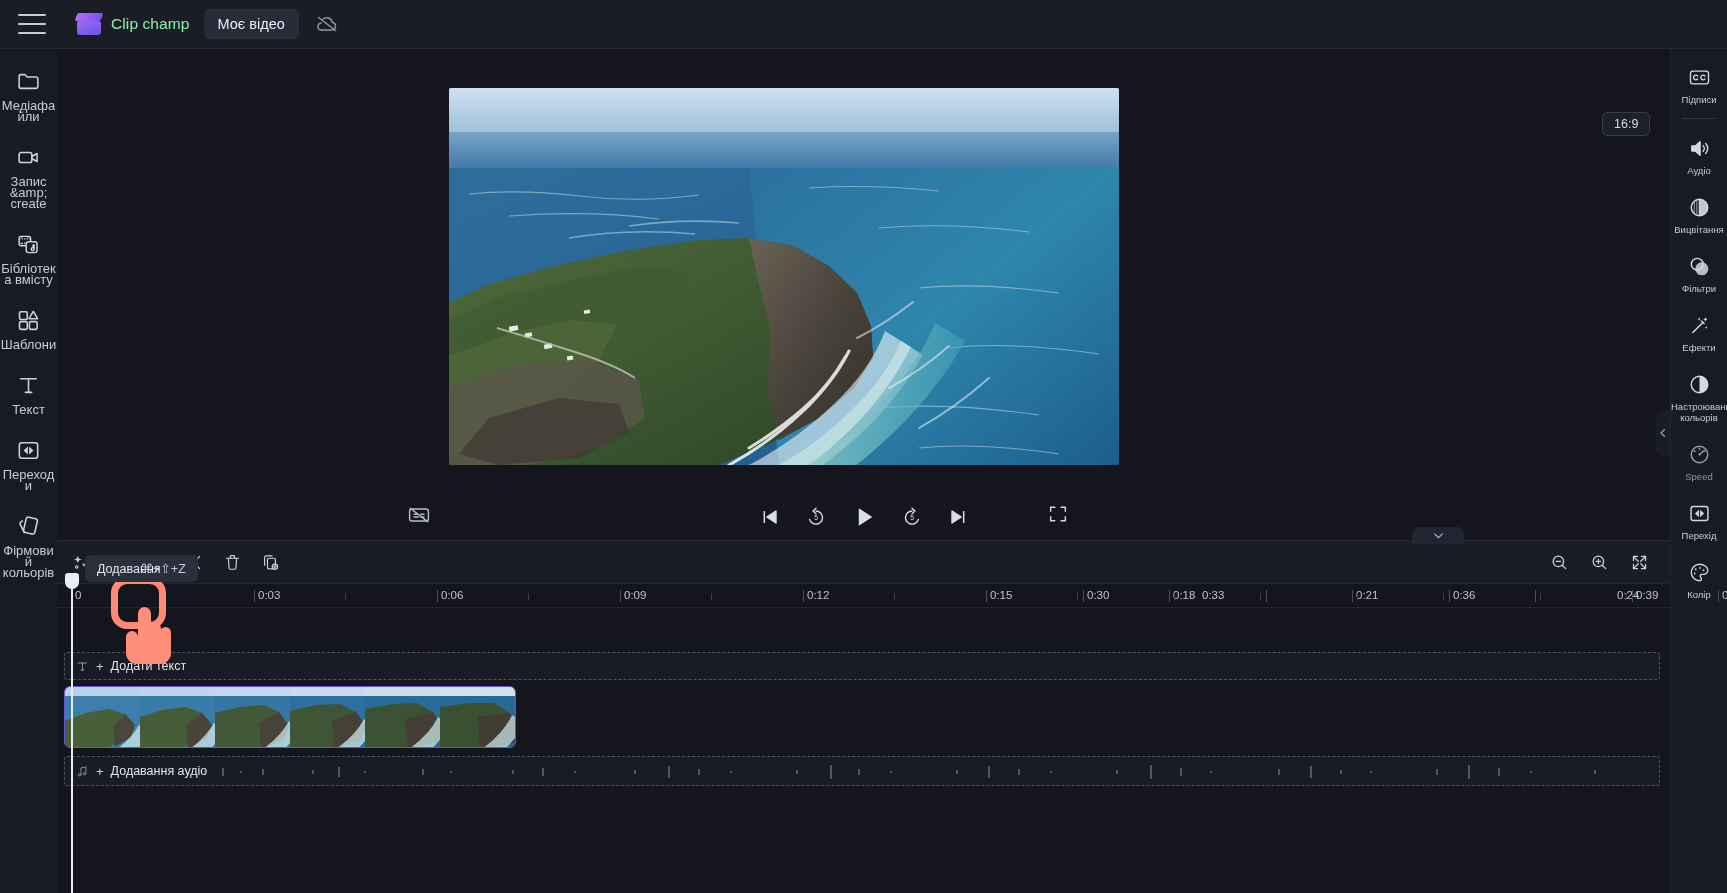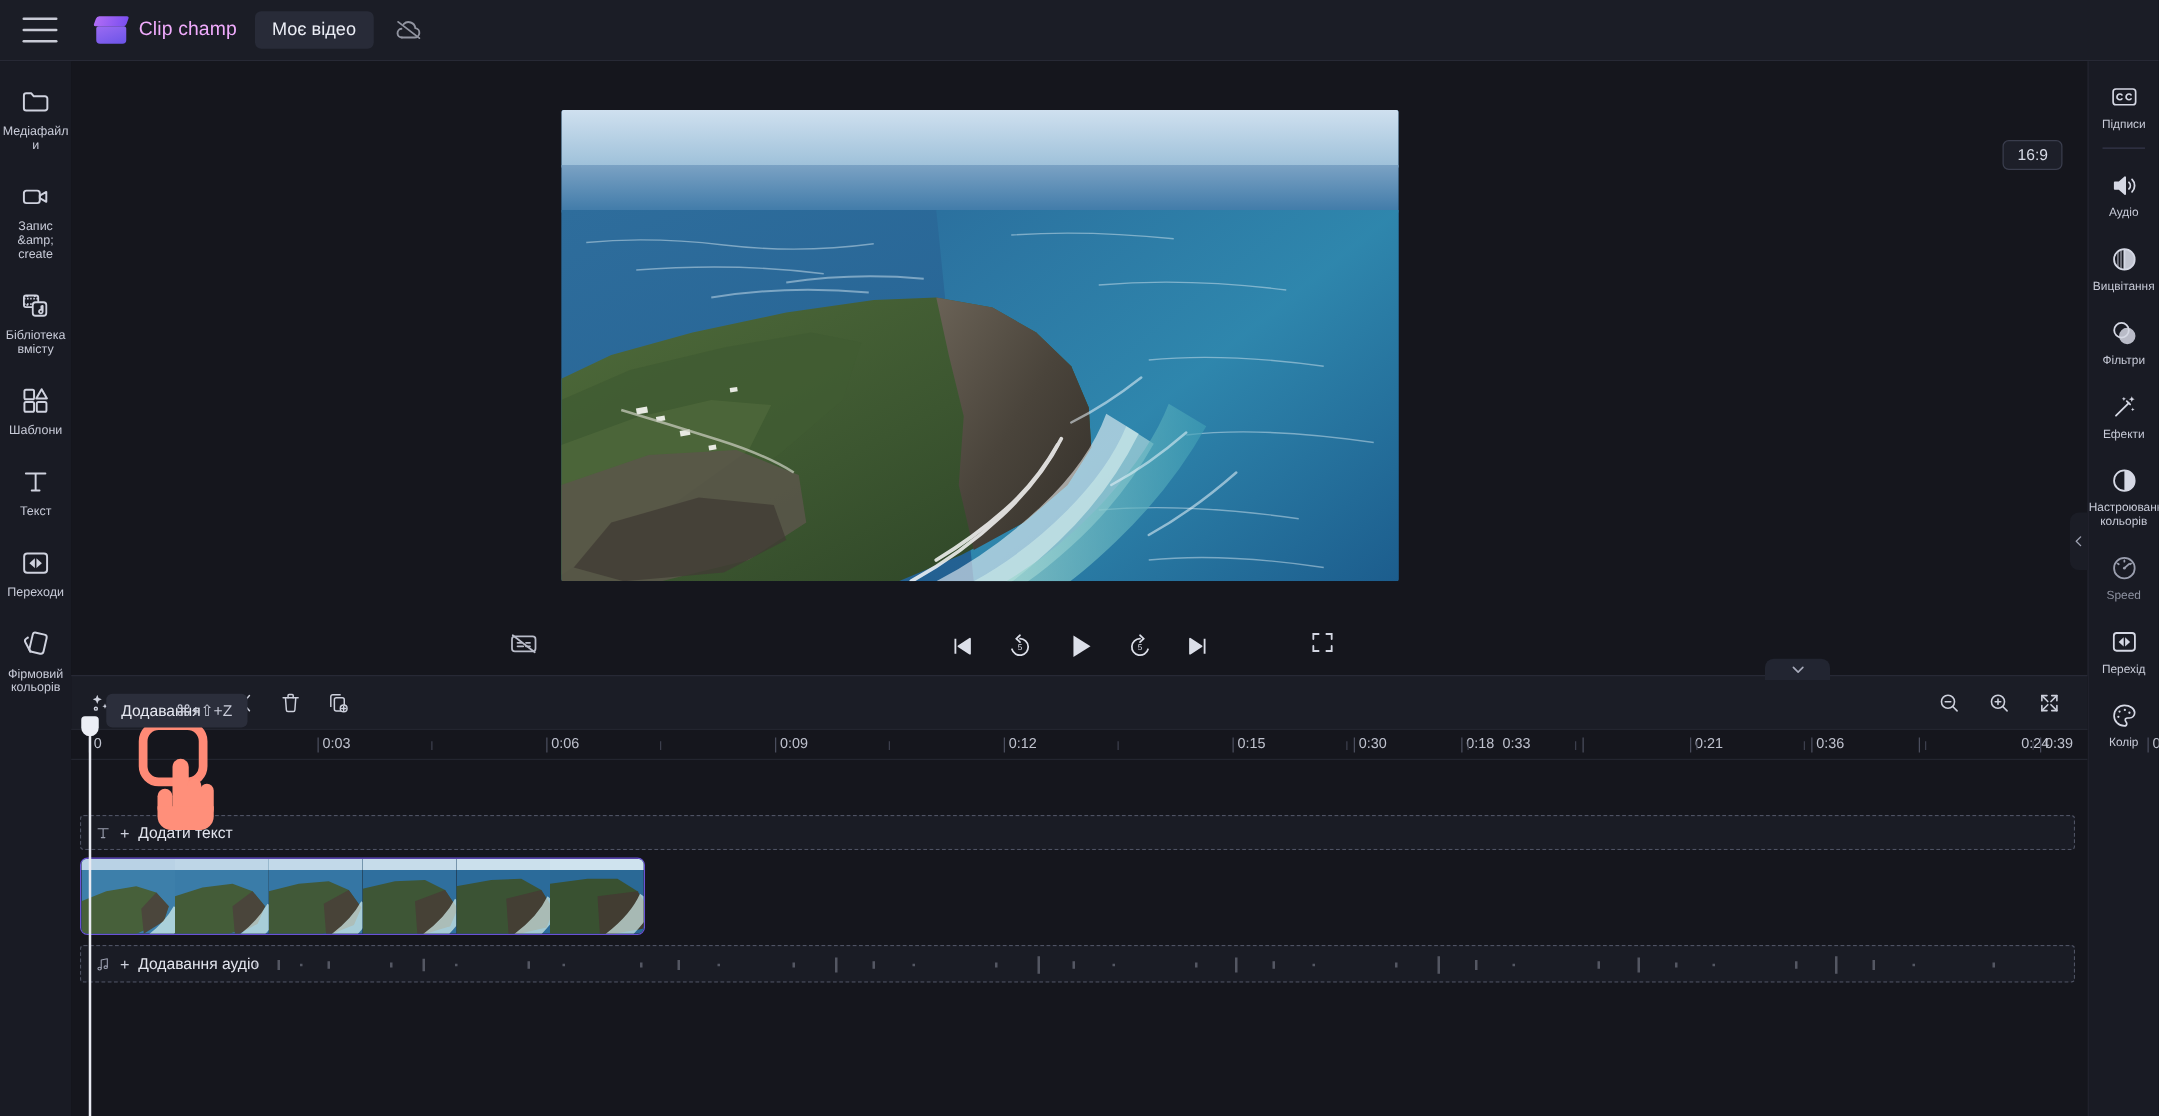--- a/index.html
+++ b/index.html
@@ -25,21 +25,21 @@
   .brand-logo { width:26px; height:22px; position:relative; }
   .brand-logo .lid {
     position:absolute; top:0; left:0; width:26px; height:8px;
     background: linear-gradient(90deg,#b06cf5,#7b4ff0);
     transform: skewX(-20deg); border-radius:2px;
   }
   .brand-logo .body {
     position:absolute; bottom:0; left:1px; width:24px; height:14px;
     background: linear-gradient(160deg,#9b6bf2,#6b54e8); border-radius:2px 2px 3px 3px;
   }
-  .brand-name { margin-left:9px; font-size:15.5px; color:#f0abfc; letter-spacing:.1px; }
+  .brand-name { margin-left:9px; font-size:15.5px; color:#86efac; letter-spacing:.1px; }
   .project-chip {
     margin-left: 14px; padding: 7px 14px; border-radius: 5px;
     background: #282b38; font-size: 14.5px; color: #eceef6; cursor: pointer;
   }
   .cloud-off { margin-left: 16px; width: 24px; height: 24px; opacity:.75; }
   .topbar-right { margin-left:auto; display:flex; align-items:center; padding-right:16px; gap:14px; }
   .export-btn {
     display:flex; align-items:center; gap:9px;
     background:#8b2bf5; color:#fff; border:none; border-radius:6px;
     padding: 9px 22px 9px 16px; font-size:14.5px; cursor:pointer;
@@ -56,21 +56,21 @@
   .left-rail {
     position:absolute; top:49px; left:0; width:57px; height:844px;
     background:#191b24; display:flex; flex-direction:column; align-items:center;
     padding-top:10px;
   }
   .rail-item {
     width:57px; padding:9px 2px 6px; display:flex; flex-direction:column;
     align-items:center; cursor:pointer; margin-bottom:7px;
   }
   .rail-ico { width:26px; height:26px; display:flex; align-items:center; justify-content:center; color:#cfd2de; }
-  .rail-lb { margin-top:6px; font-size:10px; line-height:11px; color:#c8cbd8; text-align:center; width:56px; word-wrap:break-word; }
+  .rail-lb { margin-top:6px; font-size:13px; line-height:11px; color:#c8cbd8; text-align:center; width:56px; word-wrap:break-word; }
 
   
   .stage {
     position:absolute; top:49px; left:57px; width:1613px; height:545px;
     background:#15161d;
   }
   .ratio-chip {
     position:absolute; top:63px; left:1545px;
     border:1px solid #3a3d4d; border-radius:5px; background:#1d1f29;
     padding:4px 11px; font-size:12.5px; color:#d7dae6; cursor:pointer;

